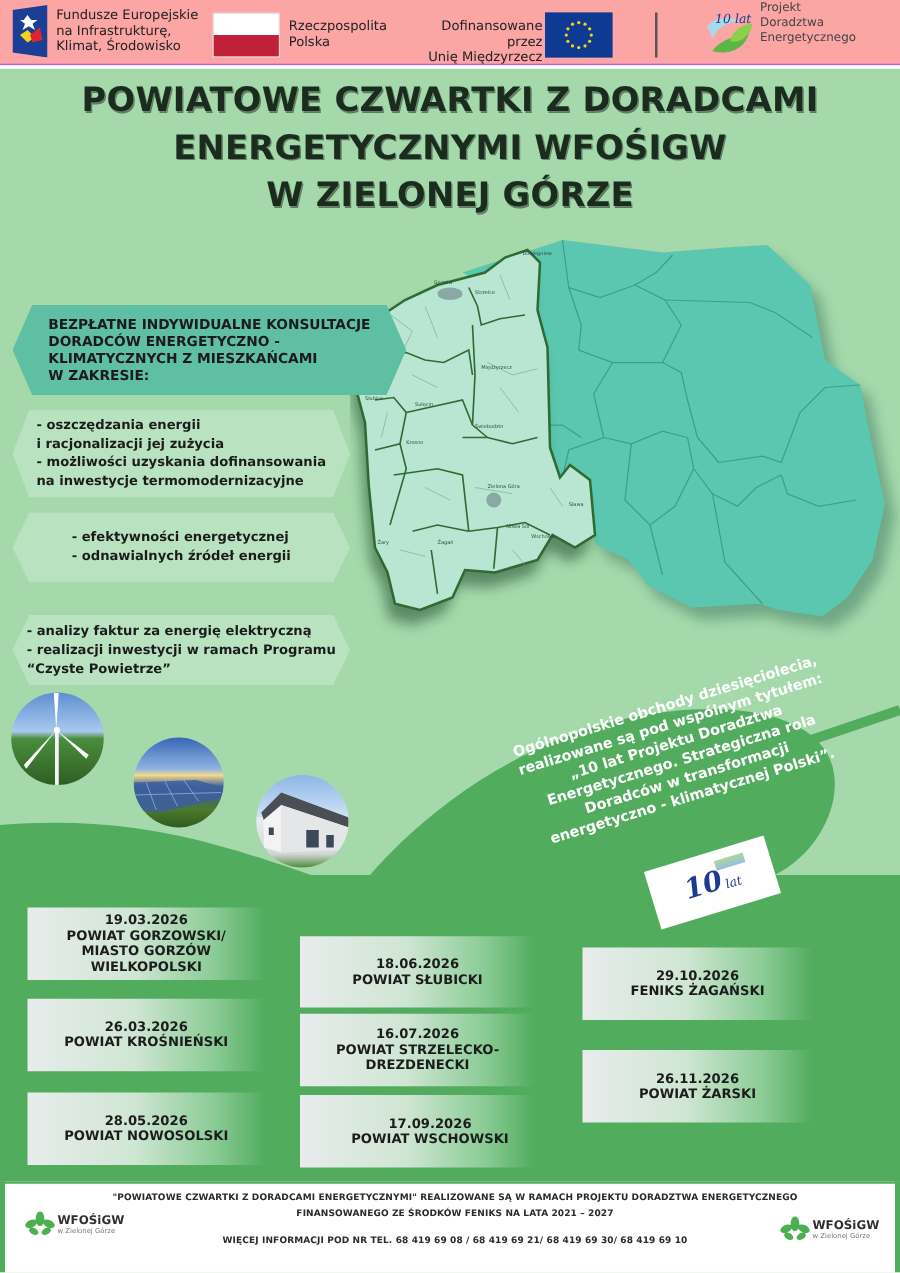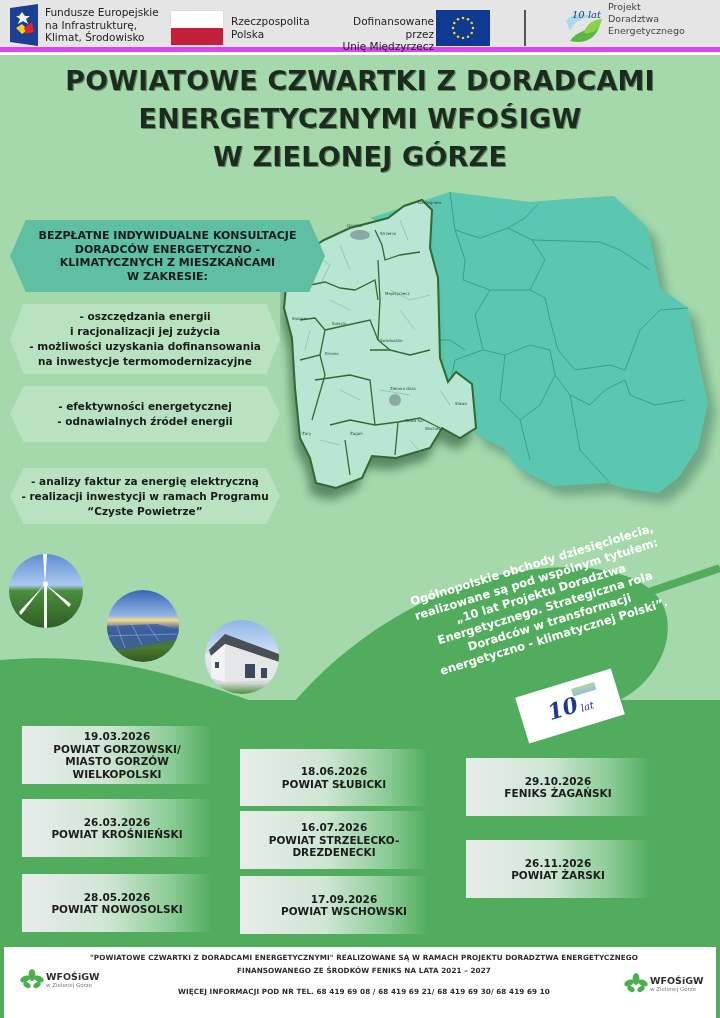--- a/index.html
+++ b/index.html
@@ -1,41 +1,41 @@
 <!DOCTYPE html>
 <html><head>
 <meta charset="utf-8">
 <style>
   * { box-sizing: border-box; margin: 0; padding: 0; }
   html, body { width: 720px; height: 1018px; overflow: hidden; background: #ffffff; }
   body { font-family: "DejaVu Sans", sans-serif; position: relative; }
 
   
-  .topbar { position: absolute; left: 0; top: 0; width: 720px; height: 52px; background: #e5e5e5; border-bottom: 5px solid #d946ef; }
+  .topbar { position: absolute; left: 0; top: 0; width: 720px; height: 52px; background: #fca5a5; border-bottom: 1px solid #d946ef; }
   .logo-fe { position: absolute; left: 10px; top: 4px; width: 28px; height: 42px; }
   .fe-text { position: absolute; left: 45px; top: 6px; font-size: 10.5px; line-height: 12.5px; color: #222; font-family: "DejaVu Sans", sans-serif; }
   .flag { position: absolute; left: 170px; top: 10px; width: 54px; height: 36px; border: 1px solid #ddd; }
   .flag .w { height: 50%; background: #ffffff; }
   .flag .r { height: 50%; background: #c21f3a; }
   .rp-text { position: absolute; left: 231px; top: 15px; font-size: 10.5px; line-height: 12.5px; color: #222; }
   .eu-text { position: absolute; left: 322px; top: 15px; font-size: 10.5px; line-height: 12.5px; color: #222; text-align: right; width: 112px; }
   .eu-flag { position: absolute; left: 436px; top: 10px; width: 54px; height: 36px; background: #0f3a94; }
   .divider-v { position: absolute; left: 524px; top: 10px; width: 1.5px; height: 36px; background: #555; }
   .pde-logo { position: absolute; left: 562px; top: 7px; width: 42px; height: 40px; }
   .pde-text { position: absolute; left: 608px; top: 1px; font-size: 9.5px; line-height: 12px; color: #444; }
 
   
   .main-bg { position: absolute; left: 0; top: 55px; width: 720px; height: 890px; background: #a5d9ac; }
   .lower-bg { position: absolute; left: 0; top: 700px; width: 720px; height: 245px; background: #52ac5e; }
 
   .title { position: absolute; left: 0; top: 62px; width: 720px; text-align: center; font-family: "DejaVu Sans", sans-serif; font-weight: bold; font-size: 27px; line-height: 38px; color: #1b2b1e; letter-spacing: 0.2px; text-shadow: 0 0 1px #9ed3a4, 1px 1px 0 #5c7a60; }
   .title div { transform: scaleX(1.0); }
 
   
-  .hex { position: absolute; display: flex; align-items: center; justify-content: center; text-align: center; font-weight: bold; color: #1b1b1b; clip-path: polygon(5% 0, 95% 0, 100% 50%, 95% 100%, 5% 100%, 0 50%); }
+  .hex { position: absolute; display: flex; align-items: center; justify-content: center; text-align: left; font-weight: bold; color: #1b1b1b; clip-path: polygon(5% 0, 95% 0, 100% 50%, 95% 100%, 5% 100%, 0 50%); margin-top: 24px; }
   .hex-head { left: 10px; top: 220px; width: 315px; height: 72px; background: #5ebfa2; font-size: 11px; line-height: 13.5px; }
   .hex-item { left: 10px; background: #b9e3c0; font-size: 10.5px; line-height: 15px; font-weight: bold; }
   .hex1 { top: 304px; width: 270px; height: 70px; }
   .hex2 { top: 386px; width: 270px; height: 56px; }
   .hex3 { top: 468px; width: 270px; height: 56px; }
 
   
   .map { position: absolute; left: 280px; top: 190px; width: 440px; height: 370px; }
 
   

